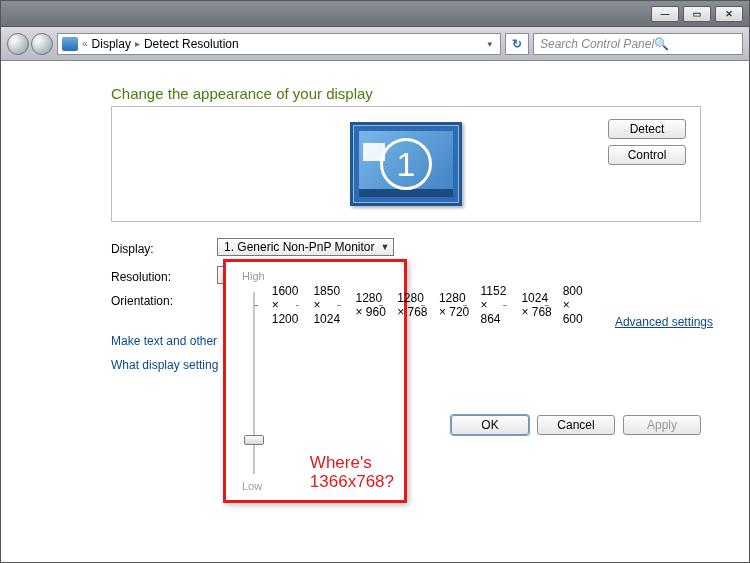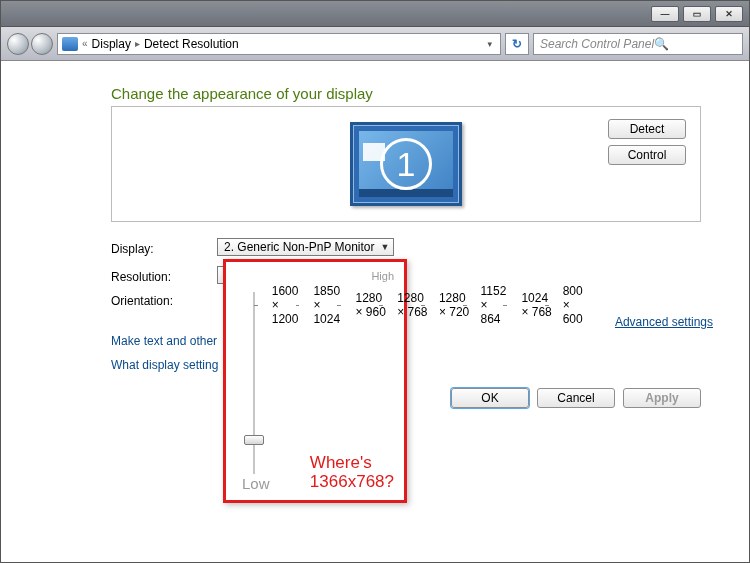--- a/index.html
+++ b/index.html
@@ -190,38 +190,38 @@
   .linklist a {
     display:block;
     color:#0a4a8a;
     text-decoration:none;
     margin-bottom: 10px;
     font-size:12px;
   }
   .footer-btns {
     position:absolute;
     right:48px;
-    top: 387px;
+    top: 414px;
     display:flex; gap:8px;
   }
   .btn.default { box-shadow: 0 0 0 1px #5aa7e8; }
-  .btn.disabled { color:#9a9a9a;font-weight:bold; }
+  .btn.disabled { color:#9a9a9a; }
   
   .res-popup {
     position:absolute;
     left: 222px; top: 258px;
     width: 184px;
     height: 244px;
     background:#fff;
     border: 3px solid #e11b1b;
     box-shadow: 2px 2px 6px rgba(0,0,0,.25);
     padding: 8px 10px 6px 10px;
   }
-  .res-popup .hi { color:#9a9a9a; font-size:11px; margin-left:6px;text-align:right;}
-  .res-popup .lo { color:#9a9a9a; font-size:15px; margin-left:6px;}
+  .res-popup .hi { color:#9a9a9a; font-size:11px; margin-left:6px;}
+  .res-popup .lo { color:#9a9a9a; font-size:11px; margin-left:6px;}
   .res-track {
     position:absolute;
     left: 22px; top: 26px;
     width: 12px; height: 190px;
   }
   .res-track .rail {
     position:absolute; left:5px; top:4px; bottom:4px;
     width:2px; background:#e2e2e2; border:1px solid #c6c6c6;
   }
   .res-track .thumb {
@@ -302,21 +302,21 @@
       </div>
       <div class="panel-btns">
         <div class="btn">Detect</div>
         <div class="btn">Control</div>
       </div>
     </div>
 
     <div class="row">
       <span class="label">Display:</span>
       <span class="dropdown">
-        <span>2. Generic Non-PnP Monitor</span>
+        <span>1. Generic Non-PnP Monitor</span>
         <span class="caret">▼</span>
       </span>
     </div>
     <div class="row">
       <span class="label">Resolution:</span>
       <span class="dropdown">
         <span>1024 × 768</span>
         <span class="caret">▼</span>
       </span>
     </div>

